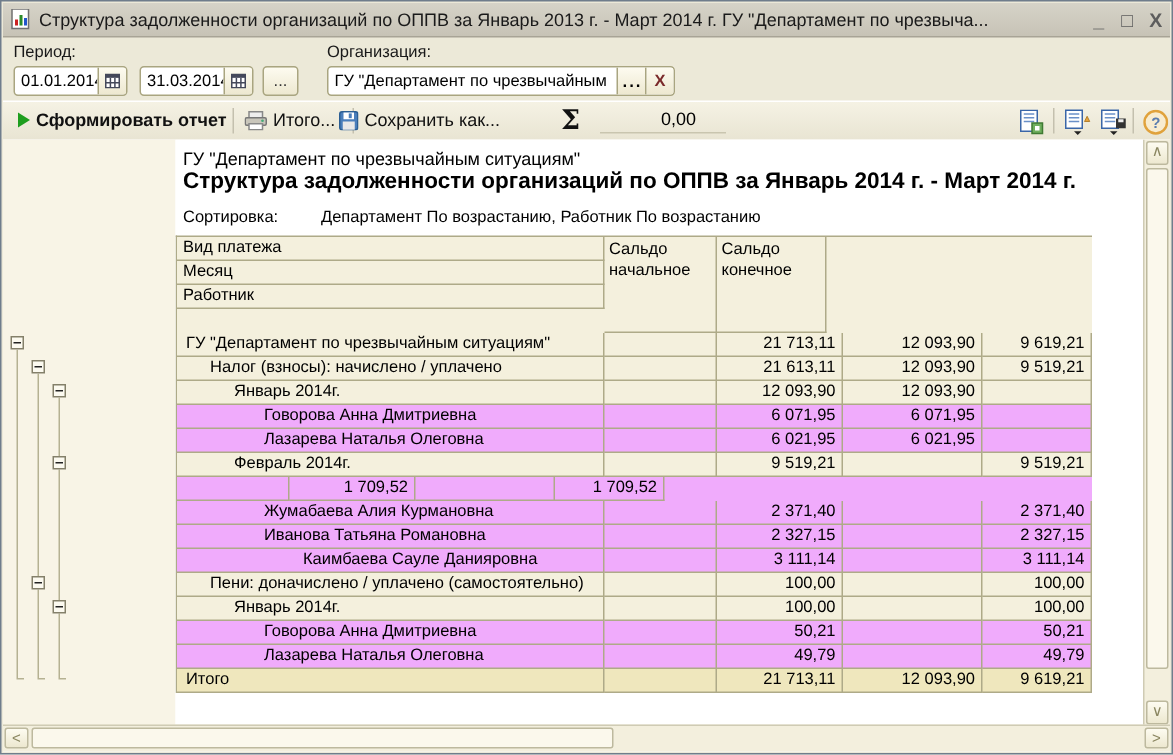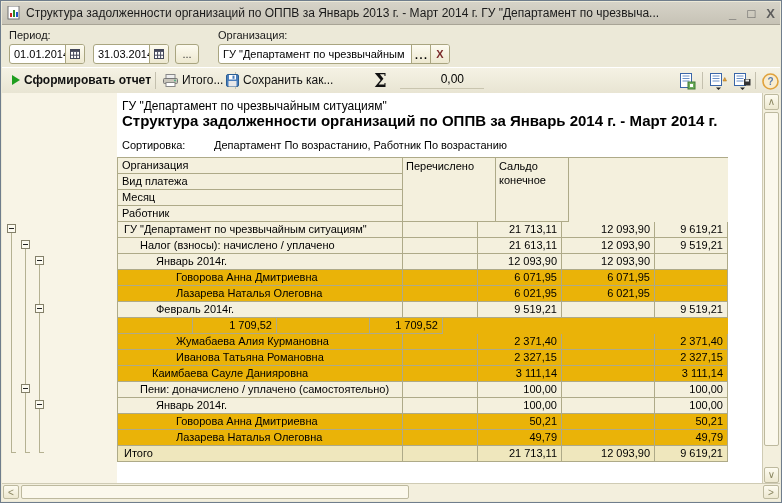--- a/index.html
+++ b/index.html
@@ -51,21 +51,21 @@
   .rtitle{position:absolute;left:5px;top:19px;font-size:15px;font-weight:bold;color:#000;white-space:nowrap;}
   .sortlab{position:absolute;left:5px;top:46px;font-size:11px;}
   .sortval{position:absolute;left:97px;top:46px;font-size:11px;white-space:nowrap;}
   .rtable{position:absolute;left:0;top:64px;width:610px;border-left:1px solid var(--grid);border-top:1px solid var(--grid);}
   .thead{display:flex;background:var(--cream);}
   .thlabcol{display:flex;flex-direction:column;}
   .thsub{box-sizing:border-box;height:16px;line-height:15px;font-size:11px;padding:0 4px;
     border-bottom:1px solid var(--grid);border-right:1px solid var(--grid);white-space:nowrap;overflow:hidden;}
   .thnum{box-sizing:border-box;height:64px;font-size:11px;line-height:14px;padding:1px 3px;
     border-bottom:1px solid var(--grid);border-right:1px solid var(--grid);}
-  .trow{display:flex;height:16px;background:#eab308;}
+  .trow{display:flex;height:16px;background:#f0abfc;}
   .trow.group{background:var(--cream);}
   .trow.total{background:var(--total);}
   .c{box-sizing:border-box;height:16px;line-height:15px;font-size:11px;padding:0 4px;
     border-right:1px solid var(--grid);border-bottom:1px solid var(--grid);
     white-space:nowrap;overflow:hidden;}
   .c.num{text-align:right;}
   
   .tline{position:absolute;background:#B5B192;}
   .expander{position:absolute;width:9px;height:9px;box-sizing:border-box;background:#FCFAF0;
     border:1px solid #84806A;z-index:2;}
@@ -242,26 +242,25 @@
 
     <div class="content">
       <div class="orgline">ГУ "Департамент по чрезвычайным ситуациям"</div>
       <div class="rtitle">Структура задолженности организаций по ОППВ за Январь 2014 г. - Март 2014 г.</div>
       <div class="sortlab">Сортировка:</div>
       <div class="sortval">Департамент По возрастанию, Работник По возрастанию</div>
 
       <div class="rtable">
         <div class="thead">
           <div class="thlabcol" style="width:285px">
-            <div class="thsub" style="width:285px">Организация</div>
             <div class="thsub" style="width:285px">Вид платежа</div>
             <div class="thsub" style="width:285px">Месяц</div>
             <div class="thsub" style="width:285px">Работник</div>
           </div>
-          <div class="thnum" style="width:93px">Перечислено</div>
+          <div class="thnum" style="width:75px">Сальдо начальное</div>
           <div class="thnum" style="width:73px">Сальдо конечное</div>
         </div>
         <div id="tbody">
             <div class="trow group">
               <div class="c lab" style="width: 285px; padding-left: 6px;">ГУ "Департамент по чрезвычайным ситуациям"</div>
               <div class="c num" style="width: 75px;"></div>
               <div class="c num" style="width: 84px;">21 713,11</div>
               <div class="c num" style="width: 93px;">12 093,90</div>
               <div class="c num" style="width: 73px;">9 619,21</div>
             </div>
@@ -314,21 +313,21 @@
               <div class="c num" style="width: 73px;">2 371,40</div>
             </div>
             <div class="trow">
               <div class="c lab" style="width: 285px; padding-left: 58px;">Иванова Татьяна Романовна</div>
               <div class="c num" style="width: 75px;"></div>
               <div class="c num" style="width: 84px;">2 327,15</div>
               <div class="c num" style="width: 93px;"></div>
               <div class="c num" style="width: 73px;">2 327,15</div>
             </div>
             <div class="trow">
-              <div class="c lab" style="width: 285px; padding-left: 34px;">Каимбаева Сауле Данияровна</div>
+              <div class="c lab" style="width: 285px; padding-left: 84px;">Каимбаева Сауле Данияровна</div>
               <div class="c num" style="width: 75px;"></div>
               <div class="c num" style="width: 84px;">3 111,14</div>
               <div class="c num" style="width: 93px;"></div>
               <div class="c num" style="width: 73px;">3 111,14</div>
             </div>
             <div class="trow group">
               <div class="c lab" style="width: 285px; padding-left: 22px;">Пени: доначислено / уплачено (самостоятельно)</div>
               <div class="c num" style="width: 75px;"></div>
               <div class="c num" style="width: 84px;">100,00</div>
               <div class="c num" style="width: 93px;"></div>

